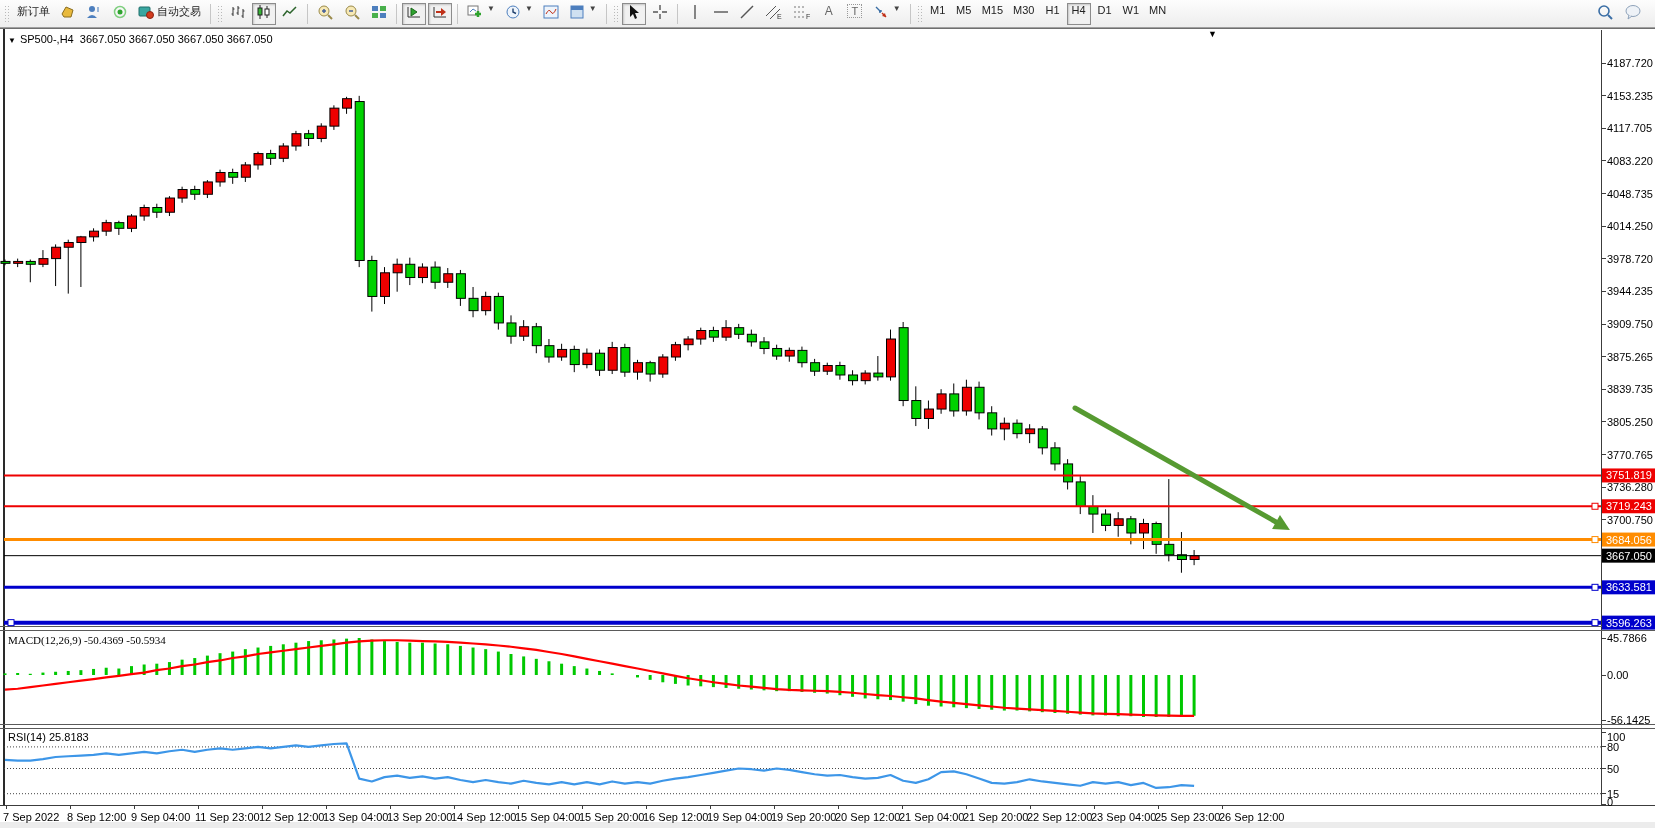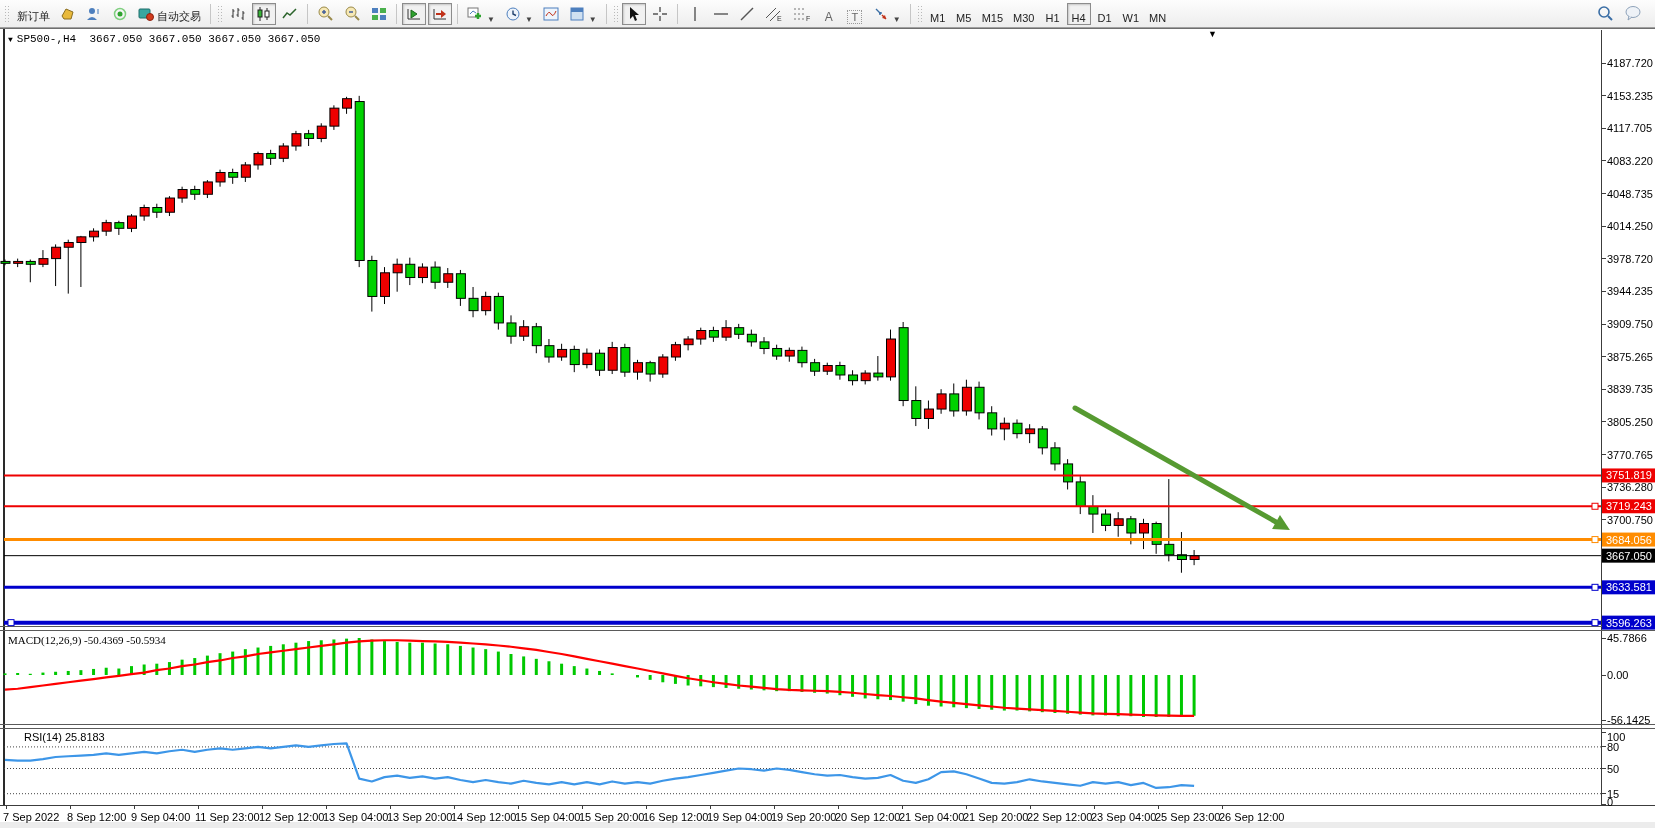--- a/index.html
+++ b/index.html
@@ -7,21 +7,21 @@
   #stage{position:relative;width:1655px;height:828px;background:#fff;}
   #chart-svg{position:absolute;left:0;top:0;}
   
   .toolbar{position:absolute;left:0;top:0;width:1655px;height:28px;z-index:20;
     background:linear-gradient(#fdfdfd,#ededed);border-bottom:1px solid #9f9f9f;
     display:flex;align-items:center;box-sizing:border-box;padding:0 2px;}
   .grip{width:6px;height:18px;margin:0 2px;
     background-image:radial-gradient(#b9b9b9 35%,transparent 36%);
     background-size:3px 3px;}
   .sep{width:1px;height:20px;background:#c6c6c6;margin:0 4px;}
-  .tbtn{display:inline-flex;align-items:flex-end;justify-content:center;gap:3px;
+  .tbtn{display:inline-flex;align-items:flex-start;justify-content:center;gap:3px;
     height:22px;min-width:24px;margin:13px 1px;padding:0 3px;border:1px solid transparent;
     background:transparent;font:11px "Liberation Sans",sans-serif;color:#222;cursor:default;}
   .tbtn.pressed{border:1px solid #8c8c8c;background:#f1f1f1;
     box-shadow:inset 1px 1px 2px rgba(0,0,0,.18);}
   .tbtn .caret{font-size:8px;color:#444;margin-left:1px;}
   .tb-right{margin-left:auto;display:flex;align-items:center;margin-right:6px;}
   .badge{position:absolute;right:-6px;top:-5px;background:#e03c1e;color:#fff;
     border-radius:8px;font-size:9px;min-width:12px;height:12px;line-height:12px;
     text-align:center;font-weight:bold;border:1px solid #fff;}
   .chatwrap{position:relative;}
@@ -637,24 +637,24 @@
       <line x1="1601" y1="746.9" x2="1606" y2="746.9" stroke="#3c3c3c" stroke-width="1" shape-rendering="crispEdges"></line>
       <text x="1607" y="750.9" font-size="11" font-family="&quot;Liberation Sans&quot;,sans-serif" fill="#000">80</text>
       <line x1="1601" y1="768.5" x2="1606" y2="768.5" stroke="#3c3c3c" stroke-width="1" shape-rendering="crispEdges"></line>
       <text x="1607" y="772.5" font-size="11" font-family="&quot;Liberation Sans&quot;,sans-serif" fill="#000">50</text>
       <line x1="1601" y1="793.7" x2="1606" y2="793.7" stroke="#3c3c3c" stroke-width="1" shape-rendering="crispEdges"></line>
       <text x="1607" y="797.7" font-size="11" font-family="&quot;Liberation Sans&quot;,sans-serif" fill="#000">15</text>
       <line x1="1601" y1="804.5" x2="1606" y2="804.5" stroke="#3c3c3c" stroke-width="1" shape-rendering="crispEdges"></line>
       <text x="1607" y="806" font-size="11" font-family="&quot;Liberation Sans&quot;,sans-serif" fill="#000">0</text>
     </svg>
 
-<div class="ovl" style="left:8px;top:33px;font-family:Liberation Mono, monospace;"><span class="exp">▼</span><span>SP500-,H4  3667.050 3667.050 3667.050 3667.050</span></div>
+<div class="ovl" style="left:8px;top:33px;"><span class="exp">▼</span><span>SP500-,H4  3667.050 3667.050 3667.050 3667.050</span></div>
 <div class="shift-marker" style="left:1208px;top:29px;">▼</div>
 <div class="ovl" style="left:8px;top:634px;font-family:Liberation Serif, serif;"><span>MACD(12,26,9)</span> <span>-50.4369 -50.5934</span></div>
-<div class="ovl" style="left:24px;top:731px;"><span>RSI(14)</span> <span>25.8183</span></div>
+<div class="ovl" style="left:8px;top:731px;"><span>RSI(14)</span> <span>25.8183</span></div>
 
 <div class="toolbar">
   <div class="grip"></div>
   <button class="tbtn">
         <span>新订单</span>
       </button>
   <button class="tbtn">
         <span><svg width="16" height="16">
             <polygon points="2,10 6,3 13,6 11,13 4,13" fill="#e8b93c" stroke="#8a6d1f"></polygon>
           </svg></span>

